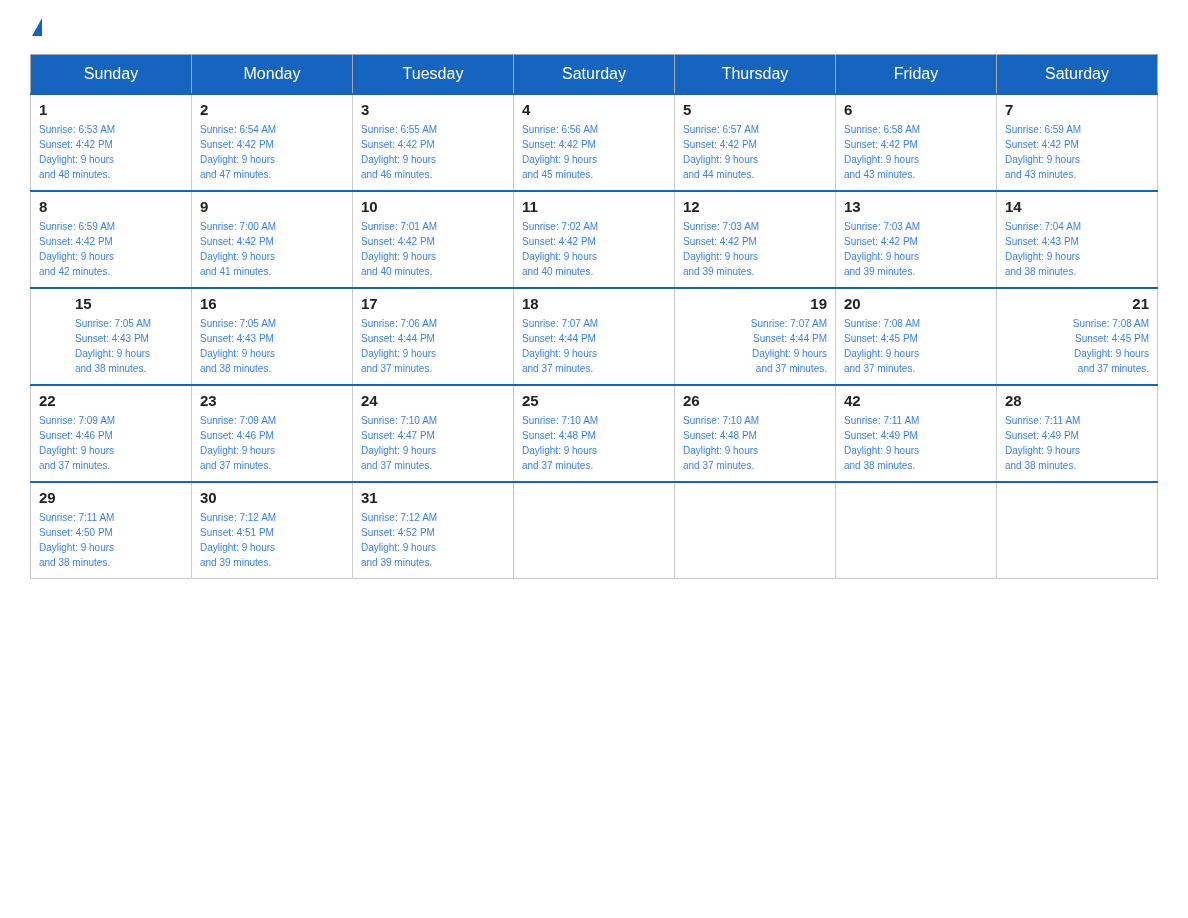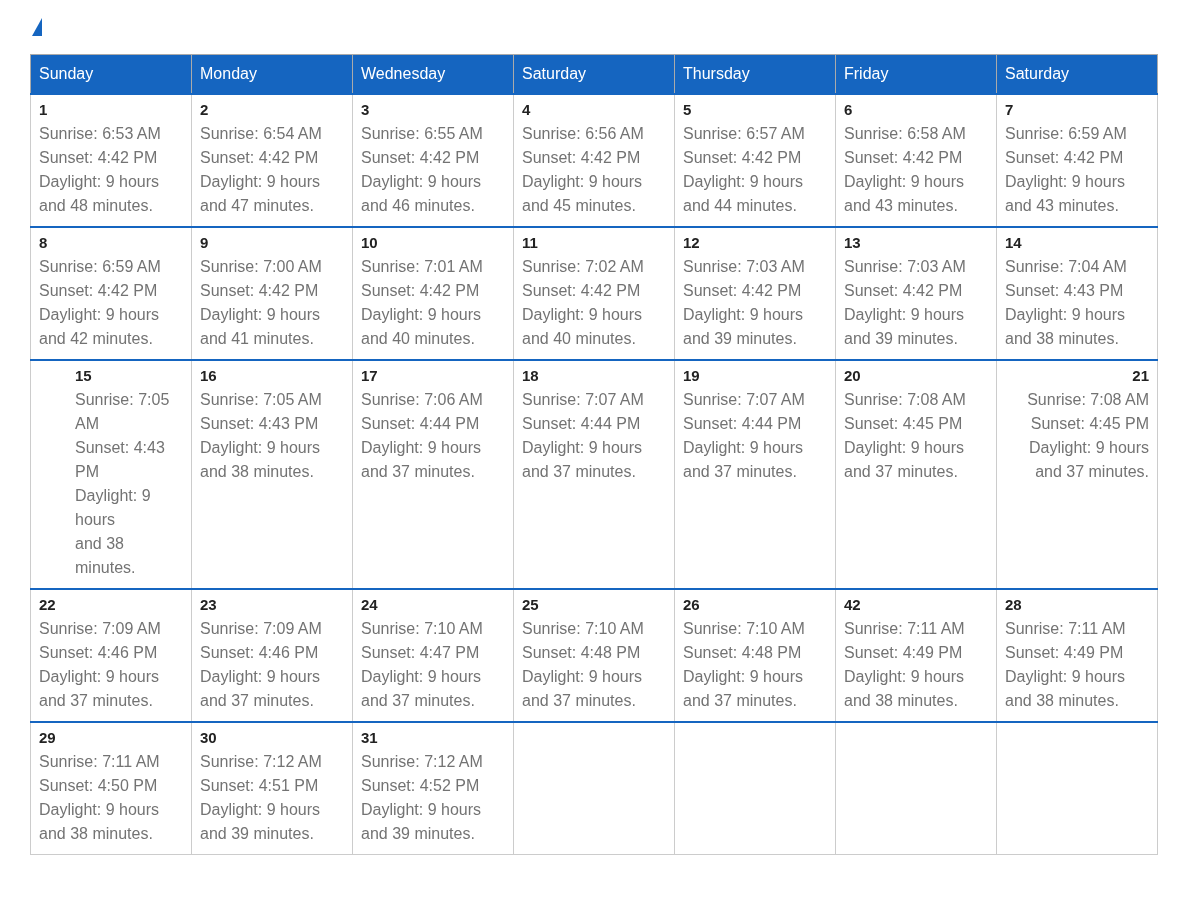--- a/index.html
+++ b/index.html
@@ -63,43 +63,43 @@
       width: 100%;
       border-collapse: collapse;
       border: 1px solid #aaa;
     }
     .calendar-table th {
       background-color: #1565c0;
       color: #fff;
       font-size: 16px;
       font-weight: normal;
       padding: 10px 8px;
-      text-align: left;
+      text-align: center;
       border: 1px solid #aaa;
       margin-left: 36px;
     }
     .calendar-table td {
       vertical-align: top;
       padding: 6px 8px 8px 8px;
       border: 1px solid #ccc;
       width: 14.28%;
       font-size: 13px;
       color: #333;
       min-height: 100px;
     }
     .day-number {
       font-size: 15px;
       font-weight: bold;
       color: #222;
       margin-bottom: 4px;
     }
     .day-info {
-      font-size: 16px;
+      font-size: 10px;
       line-height: 1.5;
-      color: #737373;
+      color: #3b82f6;
     }
     .empty-cell {
       background: #fff;
     }
     tr td { border-top: 2px solid #1565c0; }
     tr td + td { border-top: 2px solid #1565c0; }
     .calendar-table tbody tr:first-child td { border-top: 1px solid #aaa; }
   </style>
 </head>
 <body>
@@ -117,21 +117,21 @@
     <div class="month-title"></div>
     <div class="location-title"></div>
   </div>
 </div>
 
 <table class="calendar-table">
   <thead>
     <tr>
     <th>Sunday</th>
         <th>Monday</th>
-        <th>Wednesday</th>
+        <th>Tuesday</th>
         <th>Saturday</th>
         <th>Thursday</th>
         <th>Friday</th>
         <th>Saturday</th>
       </tr>
   </thead>
   <tbody id="calendar-body">
   <tr>
         <td style="border-top: 2px solid rgb(21, 101, 192);">
           <div class="day-number">1</div>
@@ -202,21 +202,21 @@
           <div class="day-info">Sunrise: 7:05 AM<br>Sunset: 4:43 PM<br>Daylight: 9 hours<br>and 38 minutes.</div>
         </td>
         <td style="border-top: 2px solid rgb(21, 101, 192);">
           <div class="day-number">17</div>
           <div class="day-info">Sunrise: 7:06 AM<br>Sunset: 4:44 PM<br>Daylight: 9 hours<br>and 37 minutes.</div>
         </td>
         <td style="border-top: 2px solid rgb(21, 101, 192);">
           <div class="day-number">18</div>
           <div class="day-info">Sunrise: 7:07 AM<br>Sunset: 4:44 PM<br>Daylight: 9 hours<br>and 37 minutes.</div>
         </td>
-        <td style="border-top: 2px solid rgb(21, 101, 192);">
+        <td style="border-top: 2px solid rgb(21, 101, 192); text-align: right;">
           <div class="day-number">19</div>
           <div class="day-info">Sunrise: 7:07 AM<br>Sunset: 4:44 PM<br>Daylight: 9 hours<br>and 37 minutes.</div>
         </td>
         <td style="border-top: 2px solid rgb(21, 101, 192);">
           <div class="day-number">20</div>
           <div class="day-info">Sunrise: 7:08 AM<br>Sunset: 4:45 PM<br>Daylight: 9 hours<br>and 37 minutes.</div>
         </td>
         <td style="border-top: 2px solid rgb(21, 101, 192); text-align: right;">
           <div class="day-number">21</div>
           <div class="day-info">Sunrise: 7:08 AM<br>Sunset: 4:45 PM<br>Daylight: 9 hours<br>and 37 minutes.</div>

